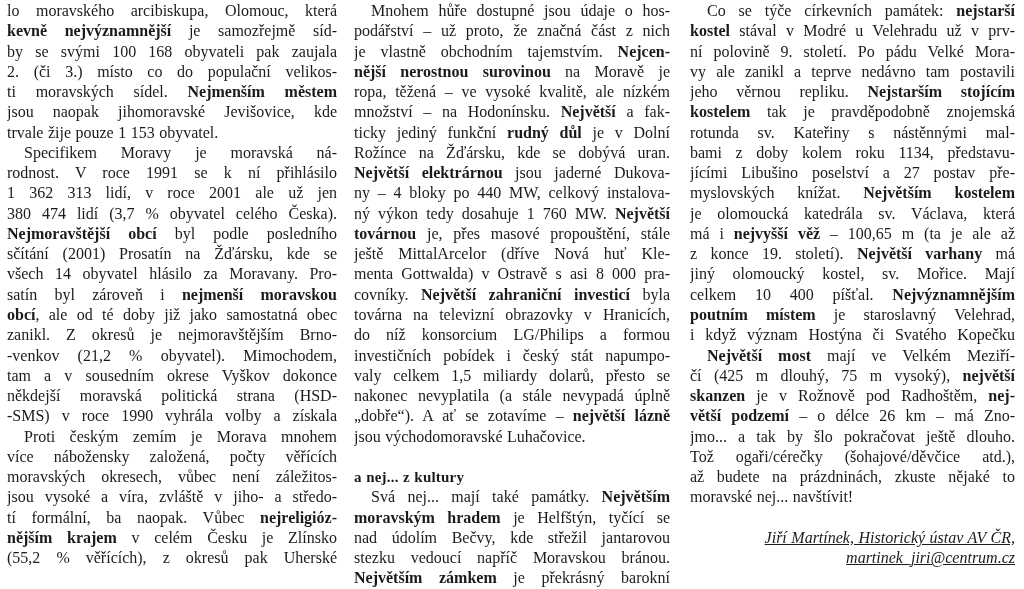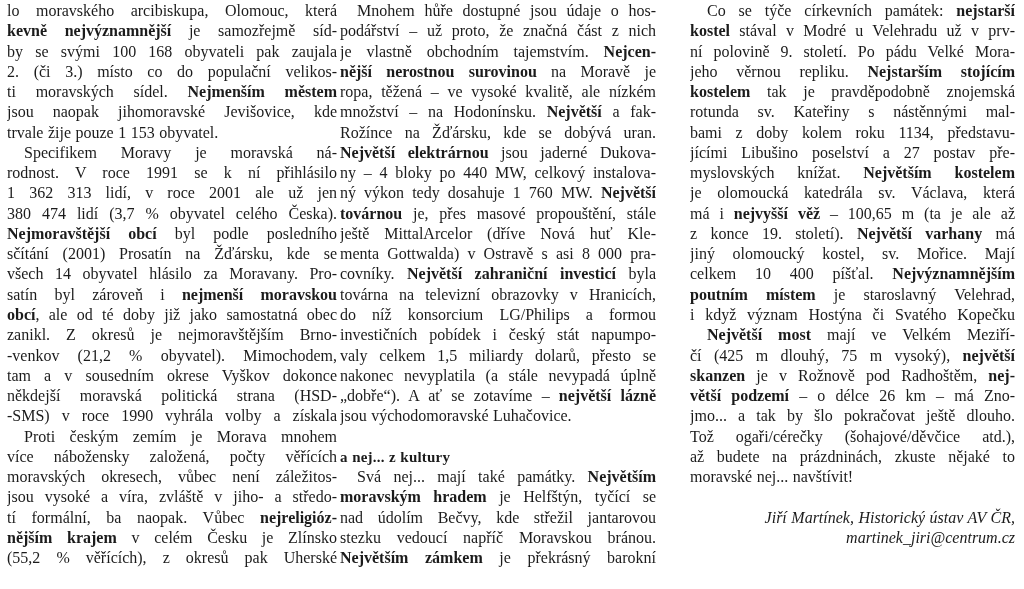--- a/index.html
+++ b/index.html
@@ -10,32 +10,32 @@
   }
   .page {
     position: relative;
     width: 1024px; height: 589px;
     background: #ffffff;
     color: #1b1b1b;
     font-family: "Liberation Serif", "DejaVu Serif", serif;
   }
   .col { position: absolute; top: 1px; }
   .col-1 { left: 7px;   width: 330px; }
-  .col-2 { left: 340px; width: 316px; }
+  .col-2 { left: 354px; width: 316px; }
   .col-3 { left: 690px; width: 325px; }
   .line {
     height: 20.28px;
     line-height: 20.28px;
     font-size: 16px;
     overflow: hidden;
     word-spacing: 0.5px;
   }
   .a-j { text-align: justify; text-align-last: justify; }
   .a-l { text-align: left;    text-align-last: left; font-family: Liberation Serif, serif; }
-  .a-r { text-align: right;   text-align-last: right; }
+  .a-r { text-align: right;   text-align-last: right; text-decoration: underline; }
   .ind { text-indent: 17px; }
   .head { font-size: 15px; letter-spacing: 0.2px; }
   .ital { font-style: italic; }
   .line b { font-weight: 700; }
 </style>
 </head>
 <body>
 
 <div class="page">
   <div class="col col-1">
@@ -68,20 +68,21 @@
       <div class="line a-j"><b>nějším krajem</b><span> v celém Česku je Zlínsko</span></div>
       <div class="line a-j"><span>(55,2 % věřících), z okresů pak Uherské</span></div>
     </div>
   <div class="col col-2">
       <div class="line a-j ind"><span>Mnohem hůře dostupné jsou údaje o hos-</span></div>
       <div class="line a-j"><span>podářství – už proto, že značná část z nich</span></div>
       <div class="line a-j"><span>je vlastně obchodním tajemstvím. </span><b>Nejcen-</b></div>
       <div class="line a-j"><b>nější nerostnou surovinou</b><span> na Moravě je</span></div>
       <div class="line a-j"><span>ropa, těžená – ve vysoké kvalitě, ale nízkém</span></div>
       <div class="line a-j"><span>množství – na Hodonínsku. </span><b>Největší</b><span> a fak-</span></div>
+      <div class="line a-j"><span>ticky jediný funkční </span><b>rudný důl</b><span> je v Dolní</span></div>
       <div class="line a-j"><span>Rožínce na Žďársku, kde se dobývá uran.</span></div>
       <div class="line a-j"><b>Největší elektrárnou</b><span> jsou jaderné Dukova-</span></div>
       <div class="line a-j"><span>ny – 4 bloky po 440 MW, celkový instalova-</span></div>
       <div class="line a-j"><span>ný výkon tedy dosahuje 1 760 MW. </span><b>Největší</b></div>
       <div class="line a-j"><b>továrnou</b><span> je, přes masové propouštění, stále</span></div>
       <div class="line a-j"><span>ještě MittalArcelor (dříve Nová huť Kle-</span></div>
       <div class="line a-j"><span>menta Gottwalda) v Ostravě s asi 8 000 pra-</span></div>
       <div class="line a-j"><span>covníky. </span><b>Největší zahraniční investicí</b><span> byla</span></div>
       <div class="line a-j"><span>továrna na televizní obrazovky v Hranicích,</span></div>
       <div class="line a-j"><span>do níž konsorcium LG/Philips a formou</span></div>
@@ -95,20 +96,21 @@
       <div class="line a-j ind"><span>Svá nej... mají také památky. </span><b>Největším</b></div>
       <div class="line a-j"><b>moravským hradem</b><span> je Helfštýn, tyčící se</span></div>
       <div class="line a-j"><span>nad údolím Bečvy, kde střežil jantarovou</span></div>
       <div class="line a-j"><span>stezku vedoucí napříč Moravskou bránou.</span></div>
       <div class="line a-j"><b>Největším zámkem</b><span> je překrásný barokní</span></div>
     </div>
   <div class="col col-3">
       <div class="line a-j ind"><span>Co se týče církevních památek: </span><b>nejstarší</b></div>
       <div class="line a-j"><b>kostel</b><span> stával v Modré u Velehradu už v prv-</span></div>
       <div class="line a-j"><span>ní polovině 9. století. Po pádu Velké Mora-</span></div>
+      <div class="line a-j"><span>vy ale zanikl a teprve nedávno tam postavili</span></div>
       <div class="line a-j"><span>jeho věrnou repliku. </span><b>Nejstarším stojícím</b></div>
       <div class="line a-j"><b>kostelem</b><span> tak je pravděpodobně znojemská</span></div>
       <div class="line a-j"><span>rotunda sv. Kateřiny s nástěnnými mal-</span></div>
       <div class="line a-j"><span>bami z doby kolem roku 1134, představu-</span></div>
       <div class="line a-j"><span>jícími Libušino poselství a 27 postav pře-</span></div>
       <div class="line a-j"><span>myslovských knížat. </span><b>Největším kostelem</b></div>
       <div class="line a-j"><span>je olomoucká katedrála sv. Václava, která</span></div>
       <div class="line a-j"><span>má i </span><b>nejvyšší věž</b><span> – 100,65 m (ta je ale až</span></div>
       <div class="line a-j"><span>z konce 19. století). </span><b>Největší varhany</b><span> má</span></div>
       <div class="line a-j"><span>jiný olomoucký kostel, sv. Mořice. Mají</span></div>

